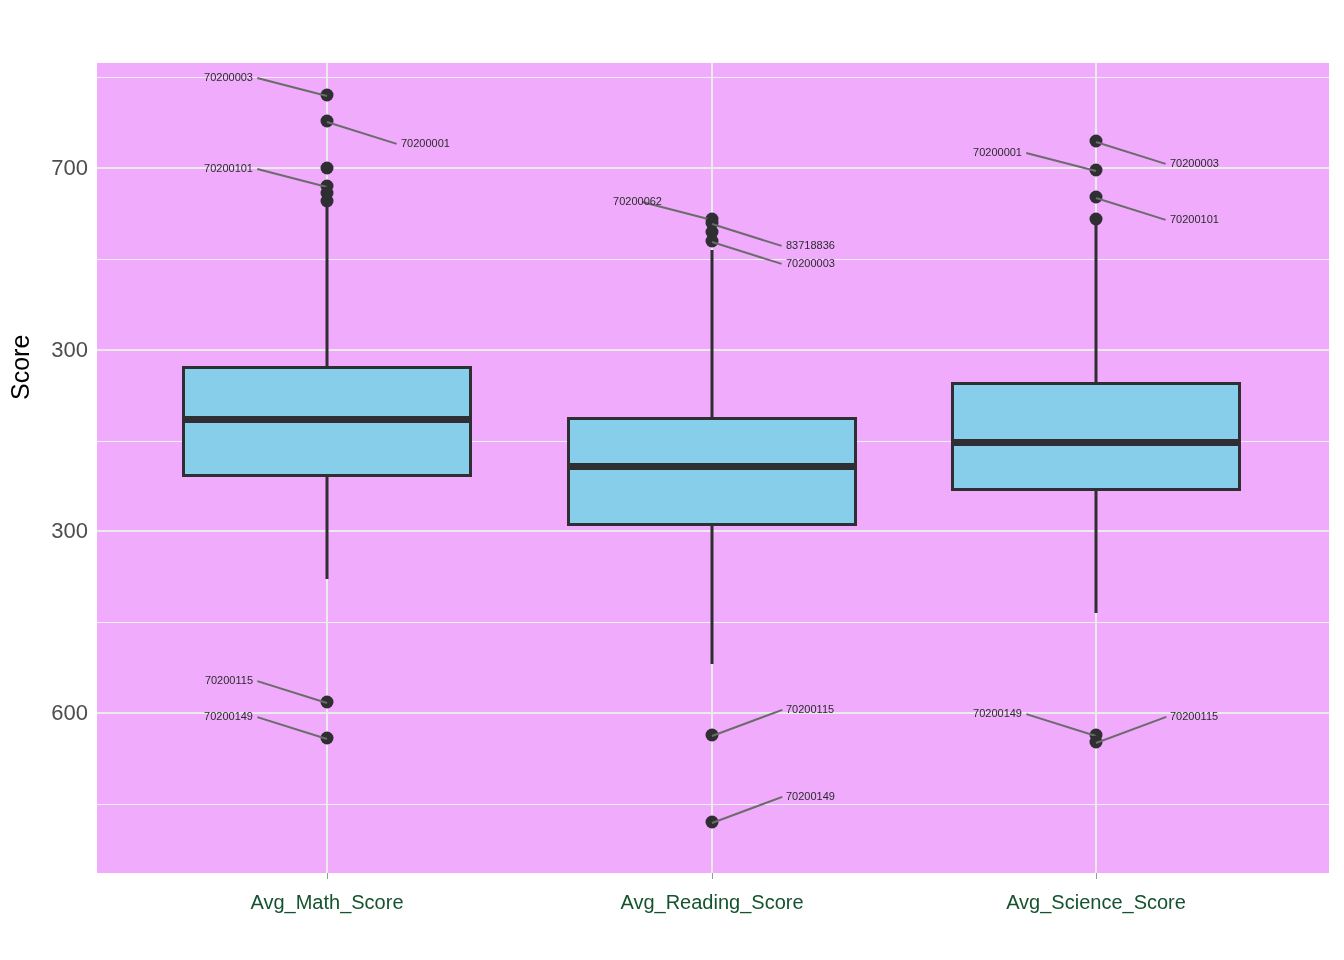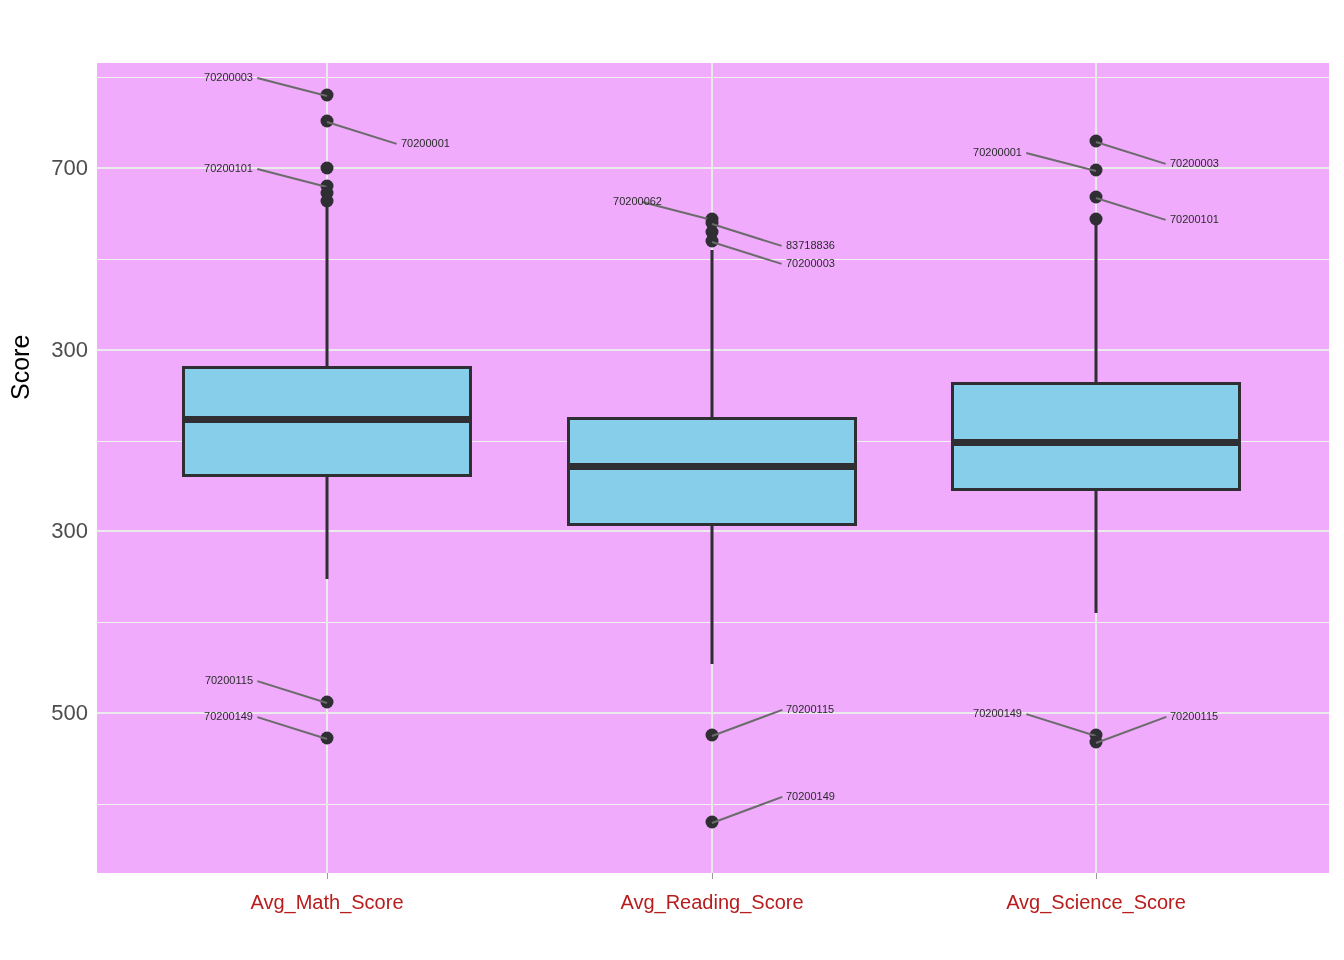--- a/index.html
+++ b/index.html
@@ -39,21 +39,21 @@
     font-size:22px;
     color:#4d4d4d;
     transform:translateY(-50%);
   }
   .y-tick-wrap{position:absolute;left:0;top:0;width:88px;height:960px;}
 
   .x-tick-label{
     position:absolute;
     text-align:center;
     font-size:20px;
-    color:#b91c1c;
+    color:#14532d;
     transform:translateX(-50%);
     white-space:nowrap;
   }
 
   .panel{
     position:absolute;
     left:97px;top:63px;
     width:1232px;height:810px;
     background:#f0abfc;
   }
@@ -116,21 +116,21 @@
 </style>
 </head>
 <body>
 
 <div id="root">
 
 
   <div class="y-axis-title">Score</div>
 
   <div class="y-tick-wrap" id="y-ticks">
-      <div class="y-tick-label" style="top: 713px;">500</div>
+      <div class="y-tick-label" style="top: 713px;">600</div>
       <div class="y-tick-label" style="top: 531.333px;">300</div>
       <div class="y-tick-label" style="top: 349.667px;">300</div>
       <div class="y-tick-label" style="top: 168px;">700</div>
     </div>
 
   <div class="panel" id="panel">
       <div class="grid-minor" style="top: 740.833px;"></div>
       <div class="grid-minor" style="top: 559.167px;"></div>
       <div class="grid-minor" style="top: 377.5px;"></div>
       <div class="grid-minor" style="top: 195.833px;"></div>

